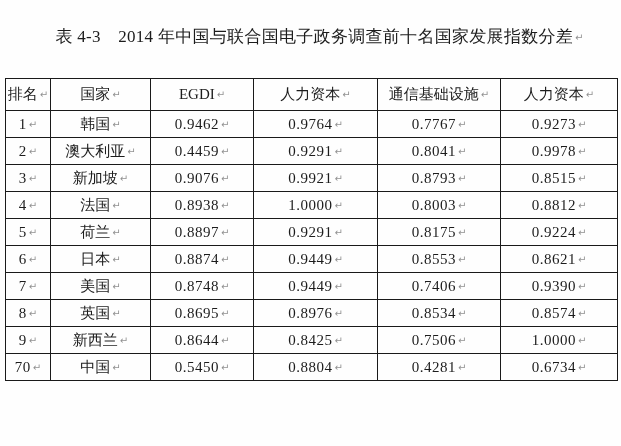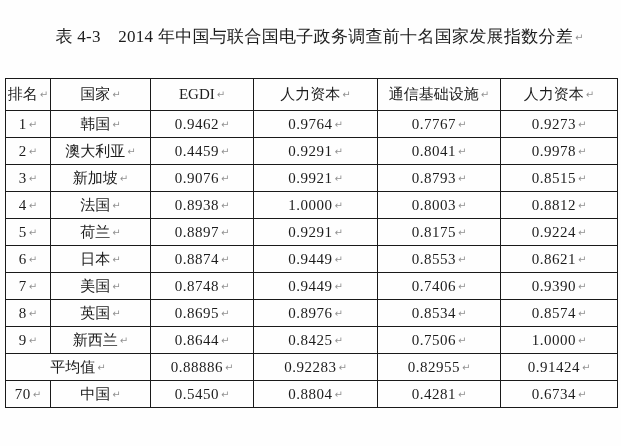--- a/index.html
+++ b/index.html
@@ -146,27 +146,20 @@
         </tr>
         <tr>
           <td><span class="num">9</span><span class="pmark">↵</span></td>
           <td><span>新西兰</span><span class="pmark">↵</span></td>
           <td><span class="num">0.8644</span><span class="pmark">↵</span></td>
           <td><span class="num">0.8425</span><span class="pmark">↵</span></td>
           <td><span class="num">0.7506</span><span class="pmark">↵</span></td>
           <td><span class="num">1.0000</span><span class="pmark">↵</span></td>
         </tr>
         <tr>
-          <td colspan="2"><span>平均值</span><span class="pmark">↵</span></td>
-          <td><span class="num">0.88886</span><span class="pmark">↵</span></td>
-          <td><span class="num">0.92283</span><span class="pmark">↵</span></td>
-          <td><span class="num">0.82955</span><span class="pmark">↵</span></td>
-          <td><span class="num">0.91424</span><span class="pmark">↵</span></td>
-        </tr>
-        <tr>
           <td><span class="num">70</span><span class="pmark">↵</span></td>
           <td><span>中国</span><span class="pmark">↵</span></td>
           <td><span class="num">0.5450</span><span class="pmark">↵</span></td>
           <td><span class="num">0.8804</span><span class="pmark">↵</span></td>
           <td><span class="num">0.4281</span><span class="pmark">↵</span></td>
           <td><span class="num">0.6734</span><span class="pmark">↵</span></td>
         </tr>
       </tbody>
   </table>
 </div>

